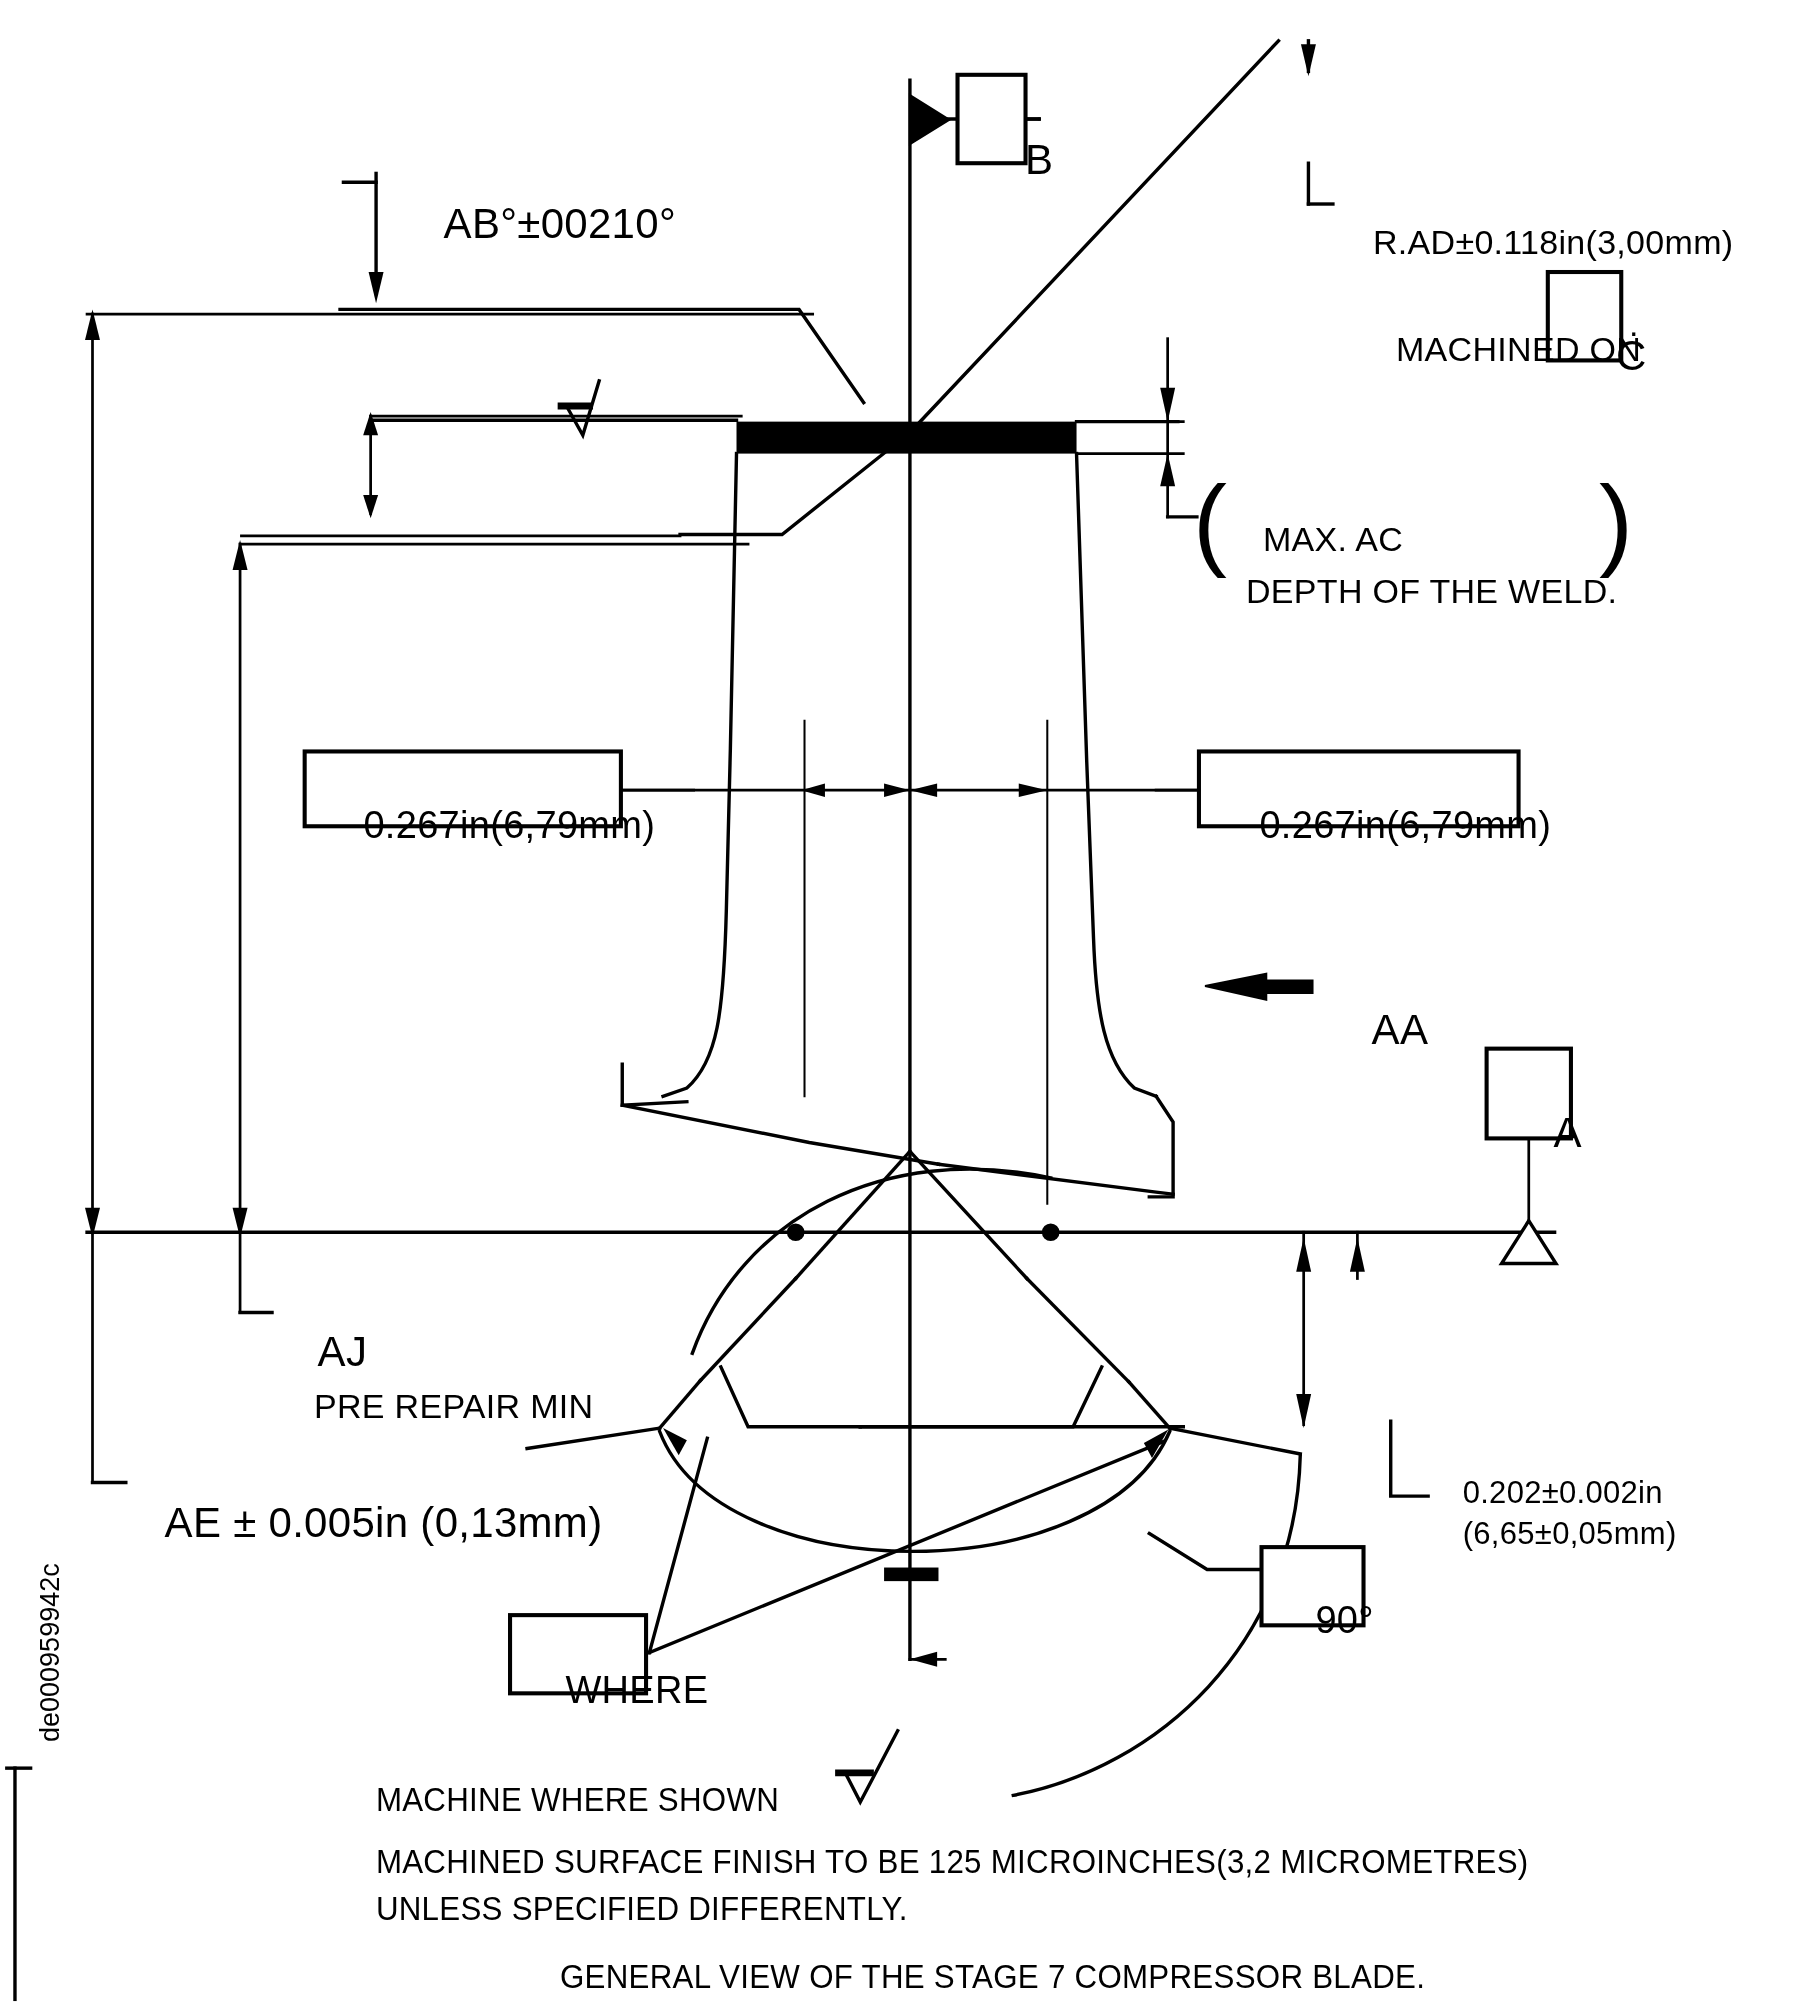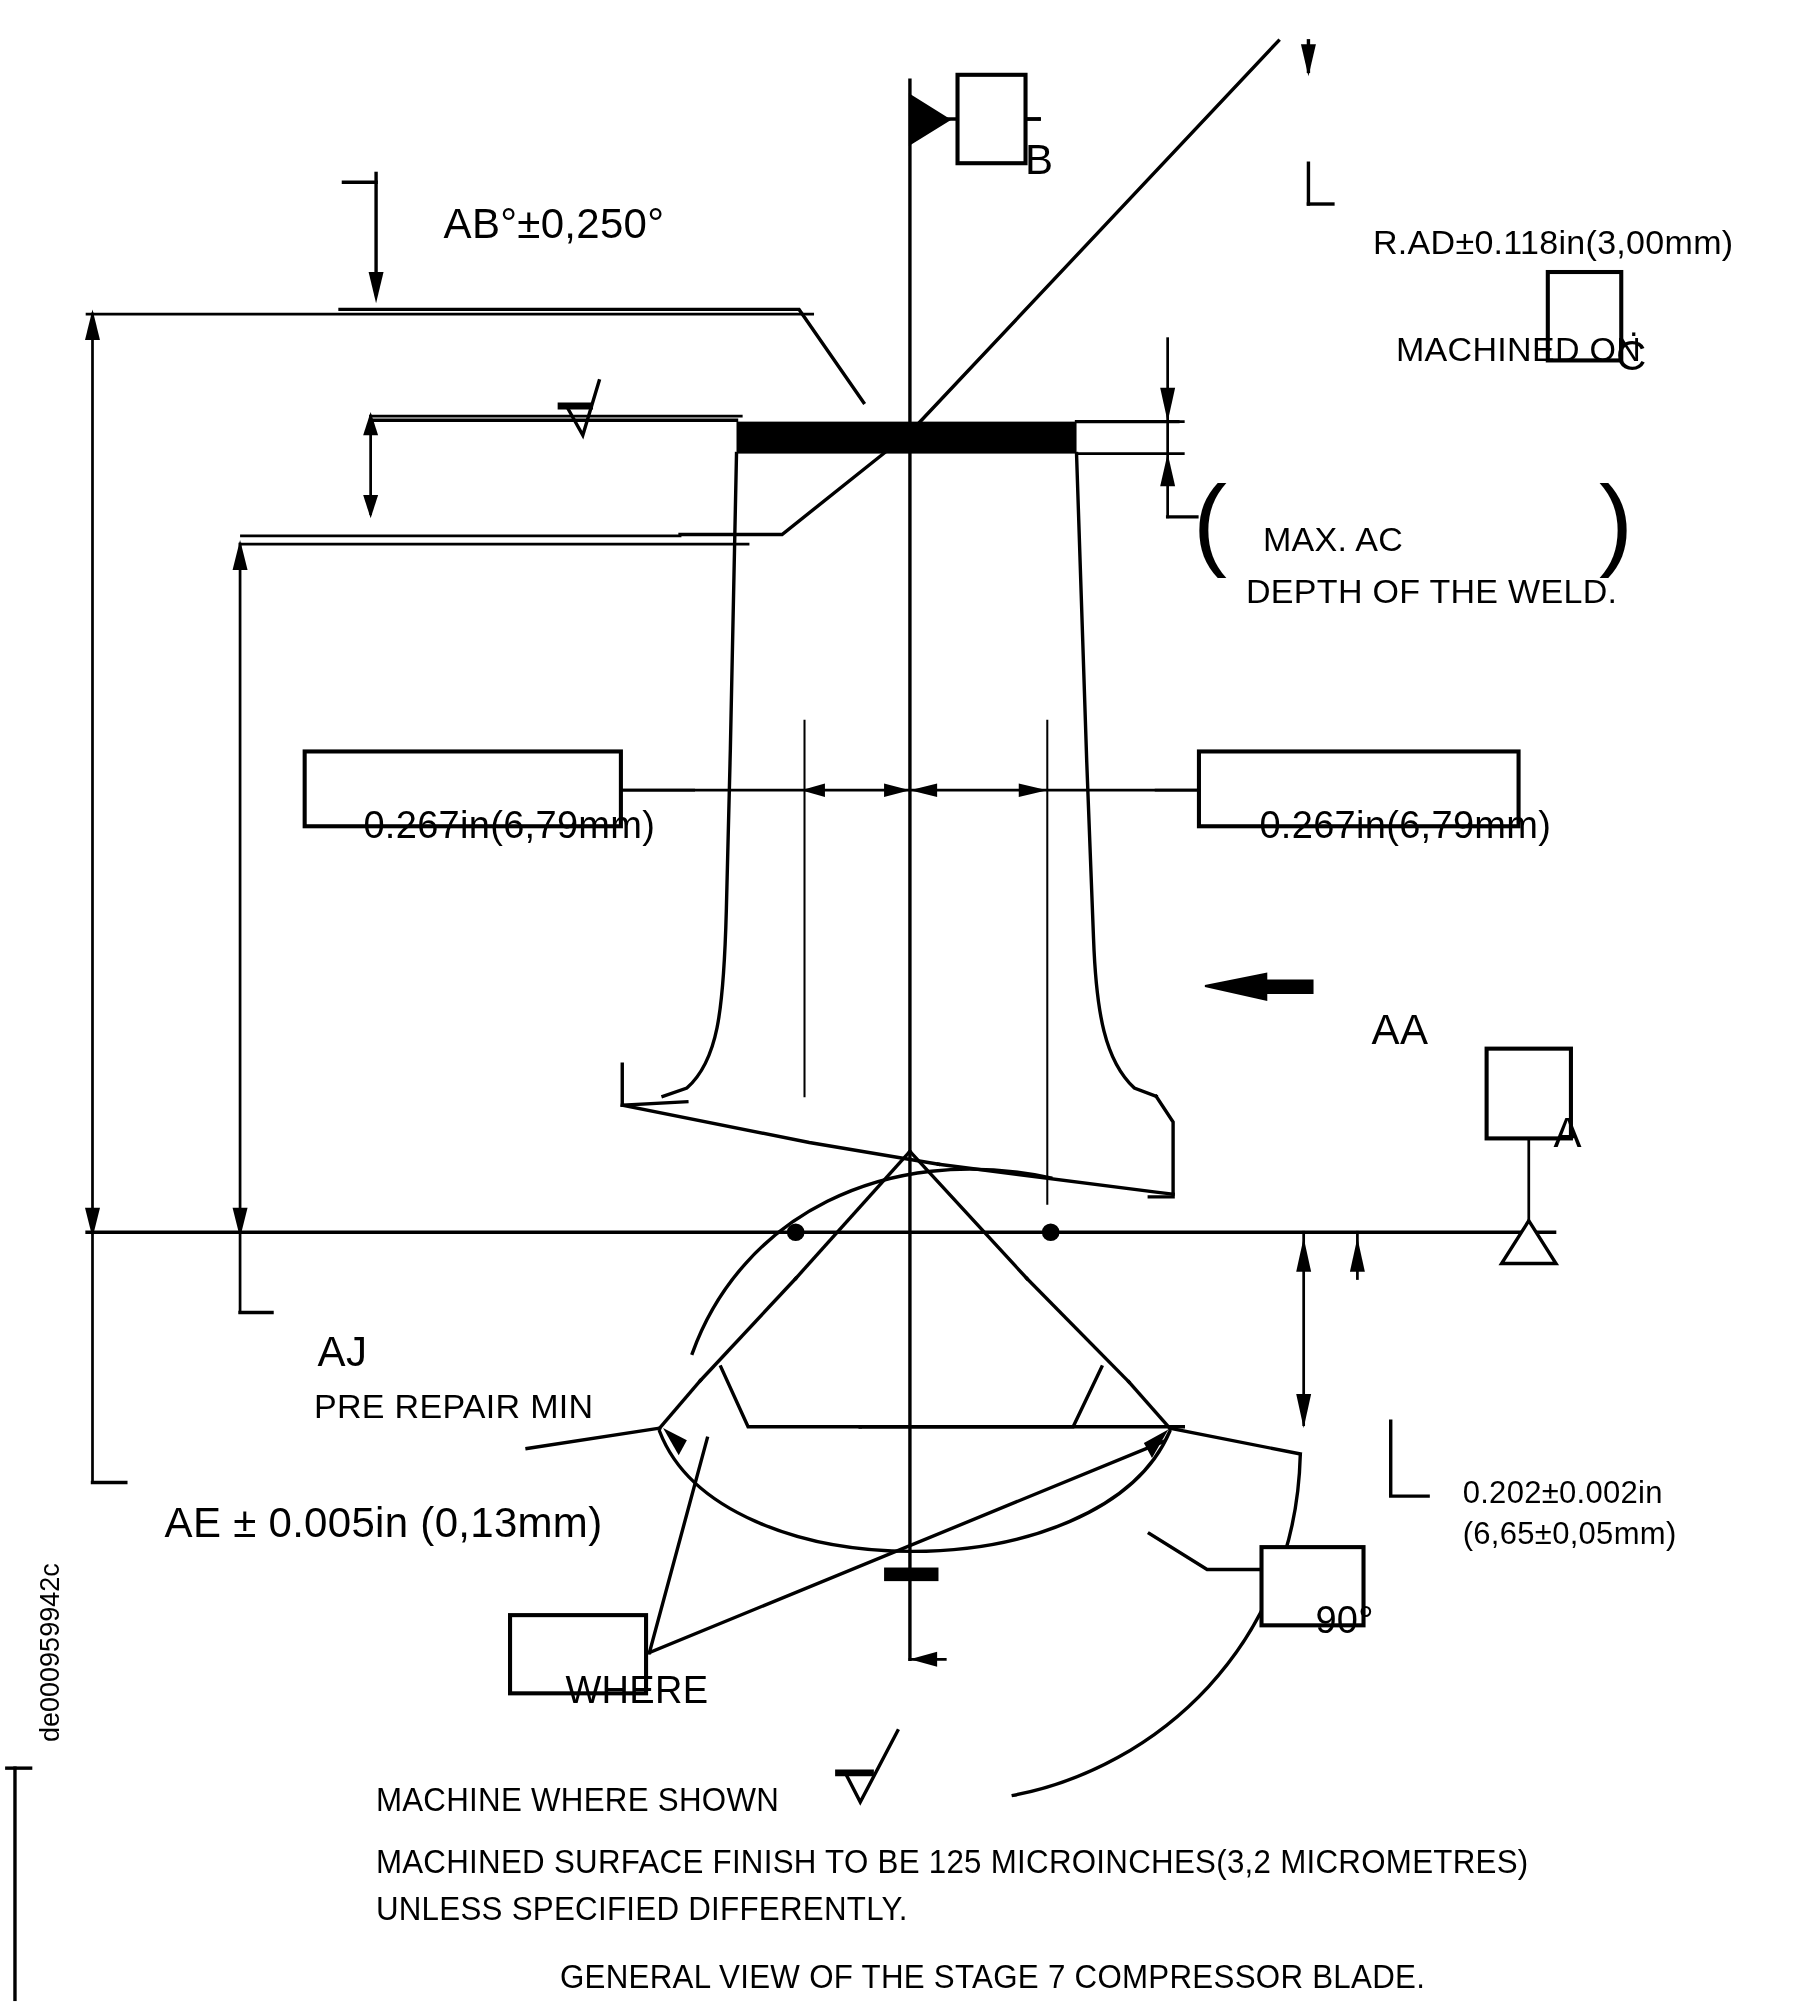--- a/index.html
+++ b/index.html
@@ -193,21 +193,21 @@
       <path d="M1243 2607 L1265 2650 L1320 2545" fill="none" stroke="#000000" stroke-width="5"></path>
       <line x1="1233" y1="2607" x2="1280" y2="2607" stroke="#000000" stroke-width="10"></line>
 
       <polyline points="22,2600 22,2940" stroke-width="5"></polyline>
       <line x1="10" y1="2600" x2="45" y2="2600" stroke-width="5"></line>
 
     </g>
   </svg>
 
   <div class="lbl t-big" style="left:398px; top:156px;">
-    <span>AB°±0,250°</span>
+    <span>AB°±00210°</span>
   </div>
 
   <div class="lbl t-datum" style="left:977px; top:92px;">
     <span>B</span>
   </div>
 
   <div class="lbl t-mid" style="left:1334px; top:187px;">
     <span>R.AD±0.118in(3,00mm)</span>
   </div>
 

